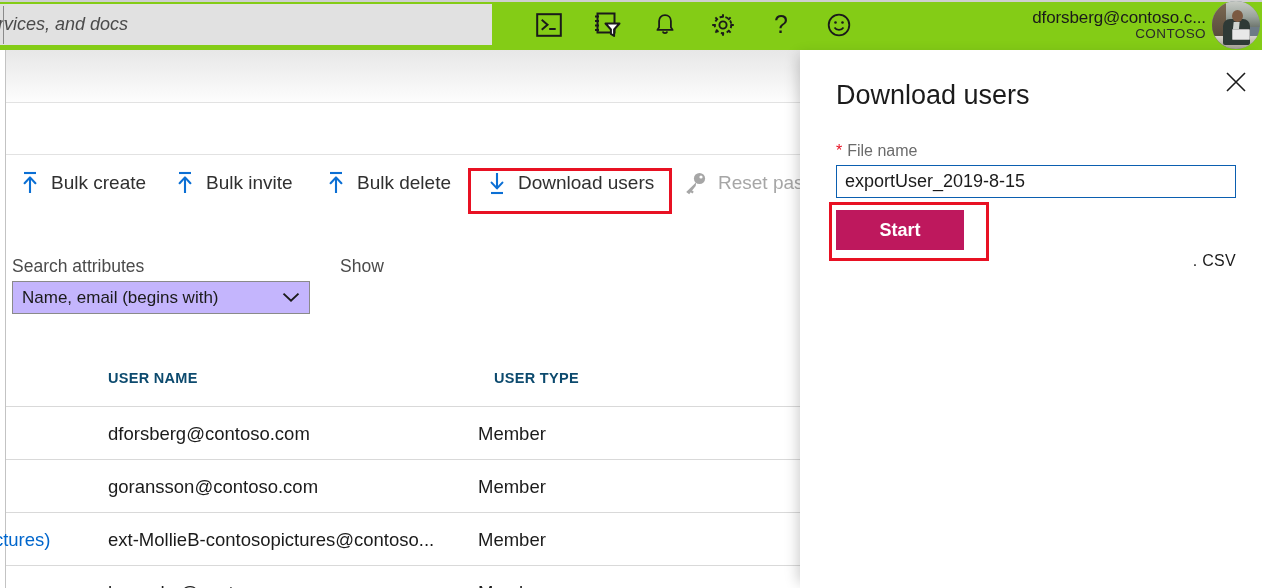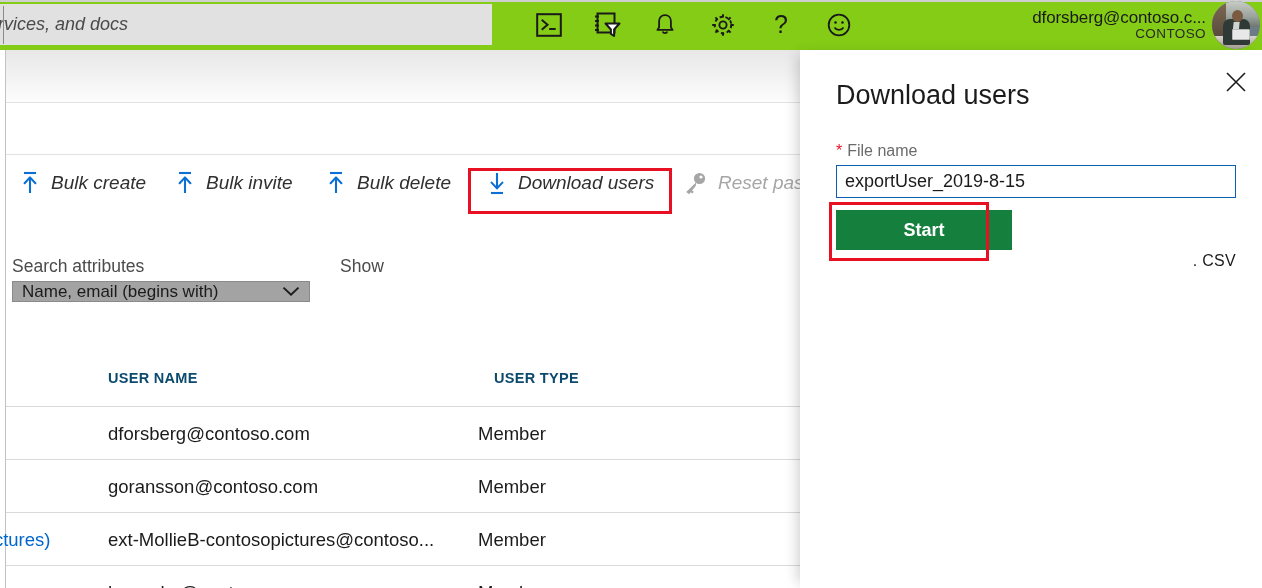--- a/index.html
+++ b/index.html
@@ -72,34 +72,34 @@
     background:linear-gradient(180deg,#e7e7e7 0%, #f3f3f3 55%, #fdfdfd 100%);
   }
   .rule{ position:absolute; left:6px; width:794px; height:1px; background:#e2e2e2; }
 
   
   .toolbar{ position:absolute; left:6px; top:105px; width:794px; height:56px; background:#fff; }
   .cmd{
     position:absolute; top:11px; height:34px; display:flex; align-items:center; gap:11px;
     cursor:pointer; white-space:nowrap;
   }
-  .cmd .lbl{ font-size:19px; color:#303030;font-style:italic; }
+  .cmd .lbl{ font-size:19px; color:#303030; }
   .cmd.disabled{ cursor:default; }
   .cmd.disabled .lbl{ color:#a6a6a6; }
   .cmd svg{ display:block; }
 
   
   .redbox{ position:absolute; border:3px solid #e81123; pointer-events:none; }
 
   
   .filters{ position:absolute; left:6px; top:206px; width:794px; height:95px; }
   .fgroup{ position:absolute; top:0; }
   .fgroup .flabel{ font-size:17.5px; color:#4b4b4b; margin-bottom:4px; display:block; }
   .select{
-    position:relative; height:21px; background:#a3a3a3;
+    position:relative; height:33px; background:#c4b5fd;
     border:1px solid #8a8a8a; display:flex; align-items:center;
     padding:0 30px 0 9px; font-size:17px; color:#1b1b1b; cursor:pointer;
   }
   .select .chev{ position:absolute; right:9px; top:50%; transform:translateY(-50%); }
 
   
   .table{ position:absolute; left:6px; top:303px; width:794px; }
   .thead{ position:relative; height:53px; }
   .th{ position:absolute; top:17px; font-size:14.5px; font-weight:bold; color:#0c4a6e; letter-spacing:0.3px; }
   .trow{ position:relative; height:53px; border-top:1px solid #d9d9d9; cursor:pointer; }
@@ -125,22 +125,22 @@
   .req-star{ color:#e81123; margin-right:5px; }
   .fname-input{
     position:absolute; left:36px; top:115px; width:400px; height:33px;
     border:1.6px solid #0b5fb0; outline:none; background:#fff;
     font-family:"Liberation Sans", sans-serif; font-size:18px; color:#1b1b1b;
     padding:0 8px;
   }
   .ext{ position:absolute; left:36px; top:202px; width:400px; text-align:right;
         font-size:16px; color:#1b1b1b; letter-spacing:0.3px; }
   .start-btn{
-    position:absolute; left:36px; top:160px; width:176px; height:40px;
-    background:#15803d; color:#fff; border:none; cursor:pointer;
+    position:absolute; left:36px; top:160px; width:128px; height:40px;
+    background:#be185d; color:#fff; border:none; cursor:pointer;
     font-family:"Liberation Sans", sans-serif; font-size:18px; font-weight:bold;
     display:flex; align-items:center; justify-content:center;
   }
 </style>
 </head>
 <body>
 
 <div id="root">
 
   <div class="topbar">

